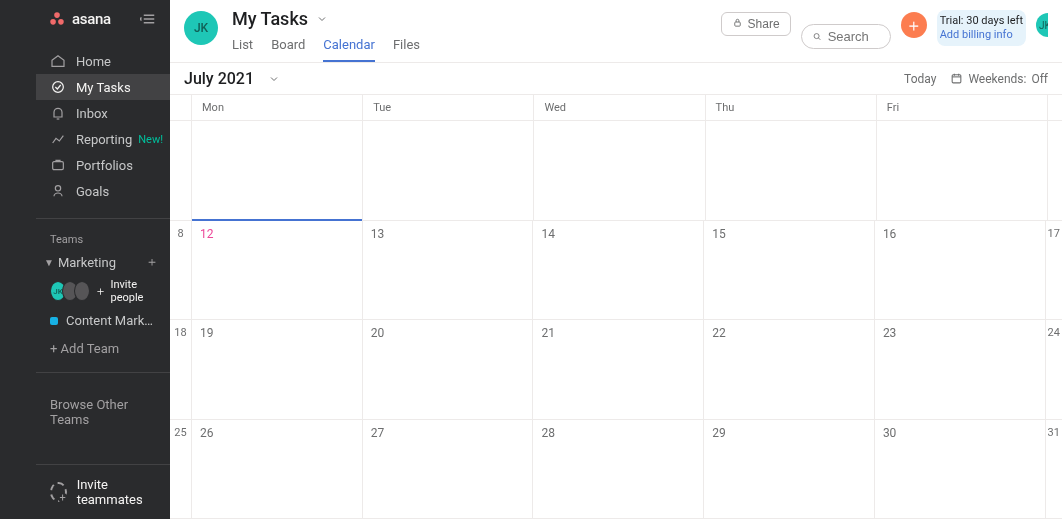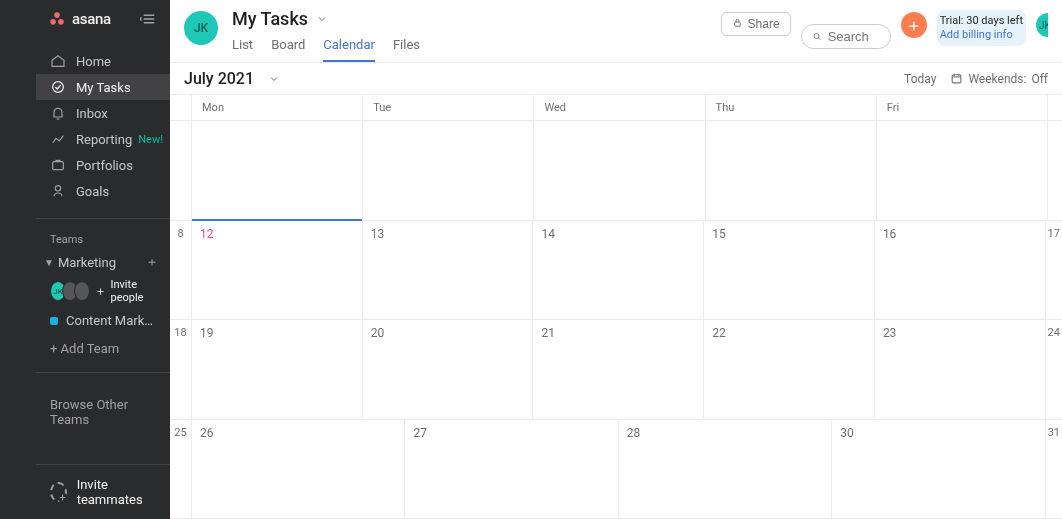--- a/index.html
+++ b/index.html
@@ -305,17 +305,18 @@
         <div class="cell"><span class="dnum">21</span></div>
         <div class="cell"><span class="dnum">22</span></div>
         <div class="cell"><span class="dnum">23</span></div>
         <div class="cell edge">24</div>
       </div>
       <div class="calrow">
         <div class="wkcell">25</div>
         <div class="cell"><span class="dnum">26</span></div>
         <div class="cell"><span class="dnum">27</span></div>
         <div class="cell"><span class="dnum">28</span></div>
+        <div class="cell"><span class="dnum">29</span></div>
         <div class="cell"><span class="dnum">30</span></div>
         <div class="cell edge">31</div>
       </div>
     </div>
 </main>
 
 </body></html>

